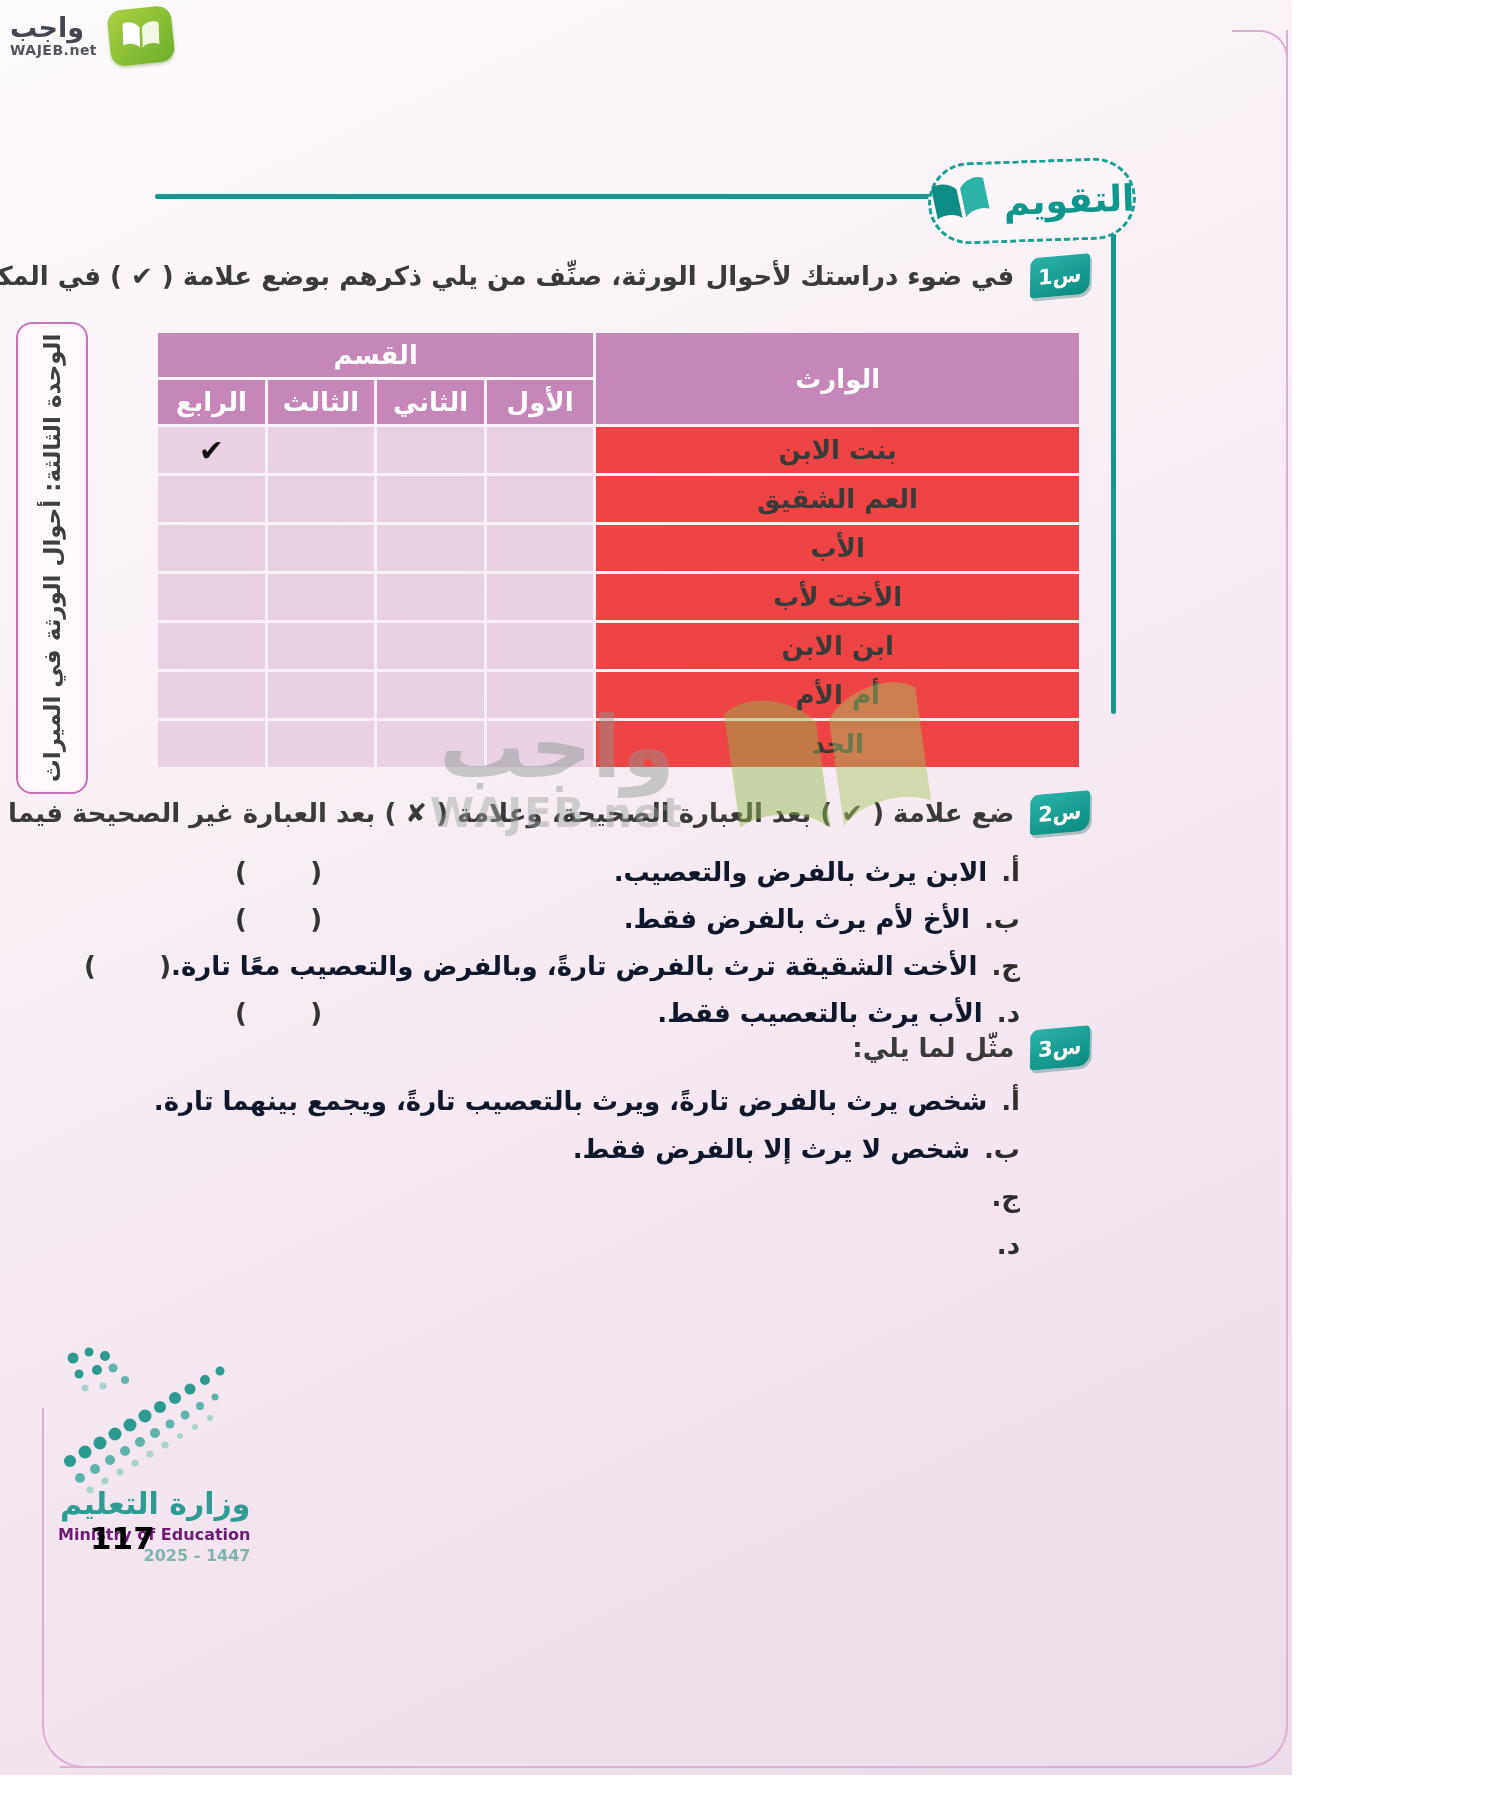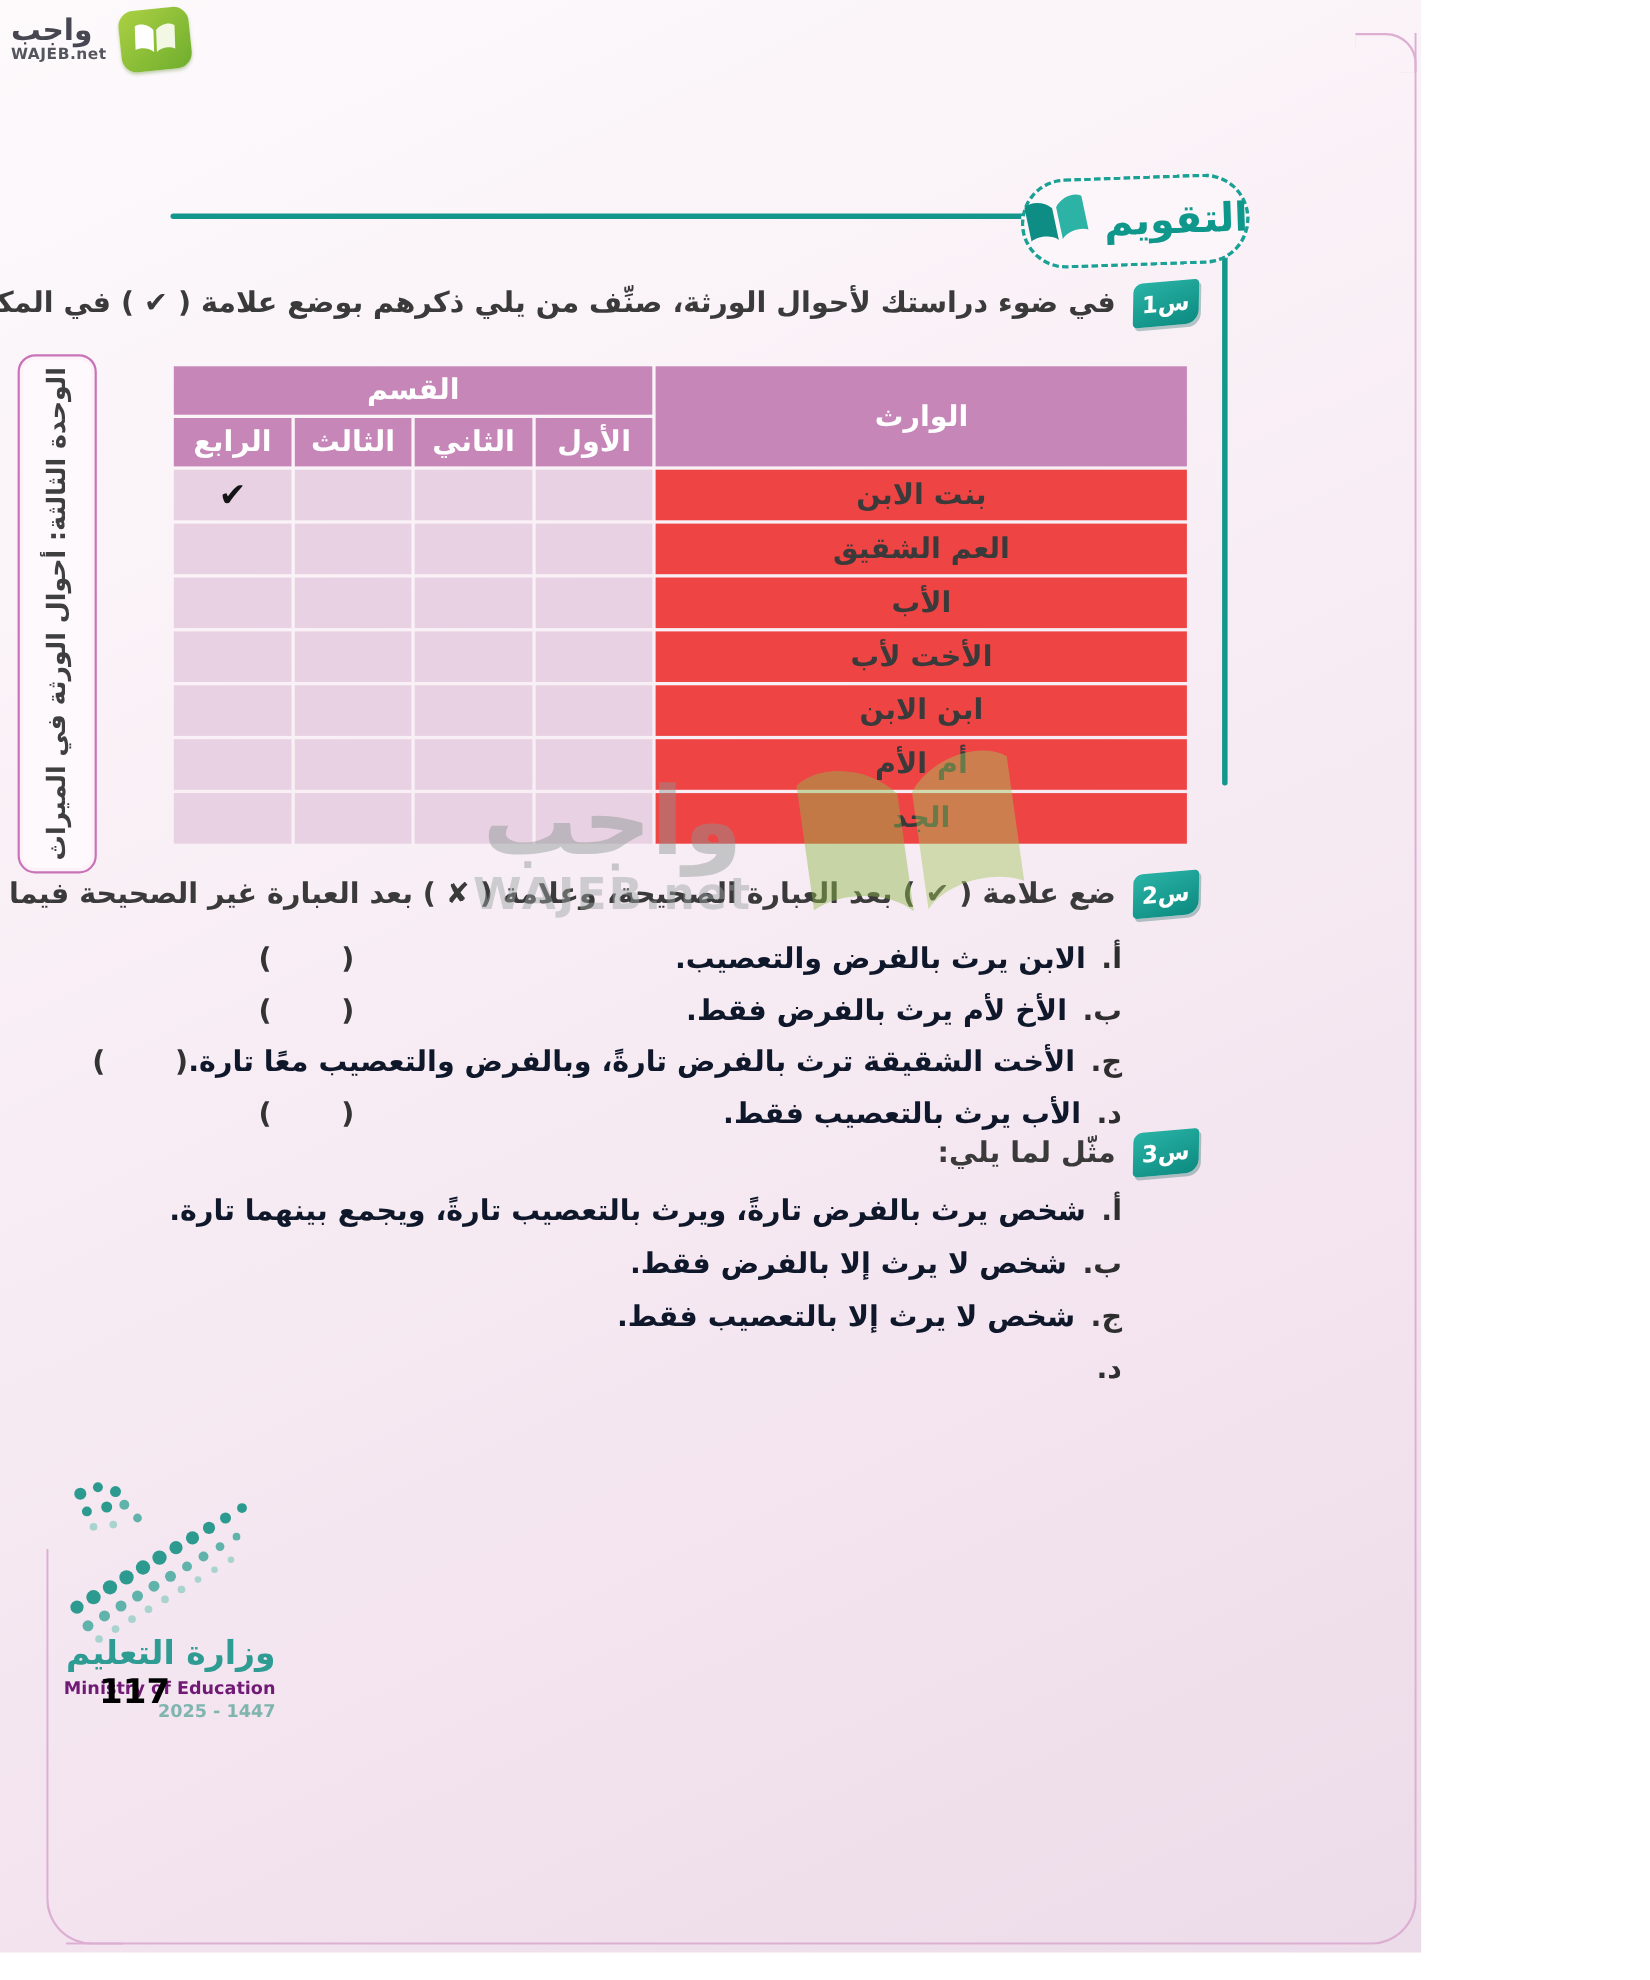--- a/index.html
+++ b/index.html
@@ -286,21 +286,20 @@
   <div class="q3-item">
     <span class="item-letter">أ.</span>
     <span class="item-text">شخص يرث بالفرض تارةً، ويرث بالتعصيب تارةً، ويجمع بينهما تارة.</span>
   </div>
   <div class="q3-item">
     <span class="item-letter">ب.</span>
     <span class="item-text">شخص لا يرث إلا بالفرض فقط.</span>
   </div>
   <div class="q3-item">
     <span class="item-letter">ج.</span>
-    <span class="item-text">شخص لا يرث إلا بالتعصيب فقط.</span>
   </div>
   <div class="q3-item">
     <span class="item-letter">د.</span>
   </div>
 </div>
 
 <div class="unit-tab">
   <div class="unit-tab-text">الوحدة الثالثة: أحوال الورثة في الميراث</div>
 </div>
 

